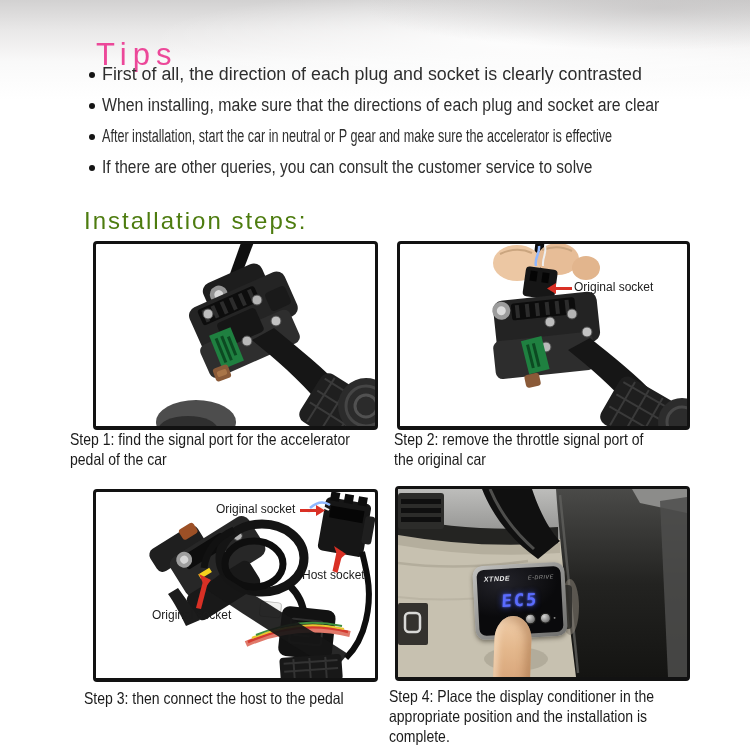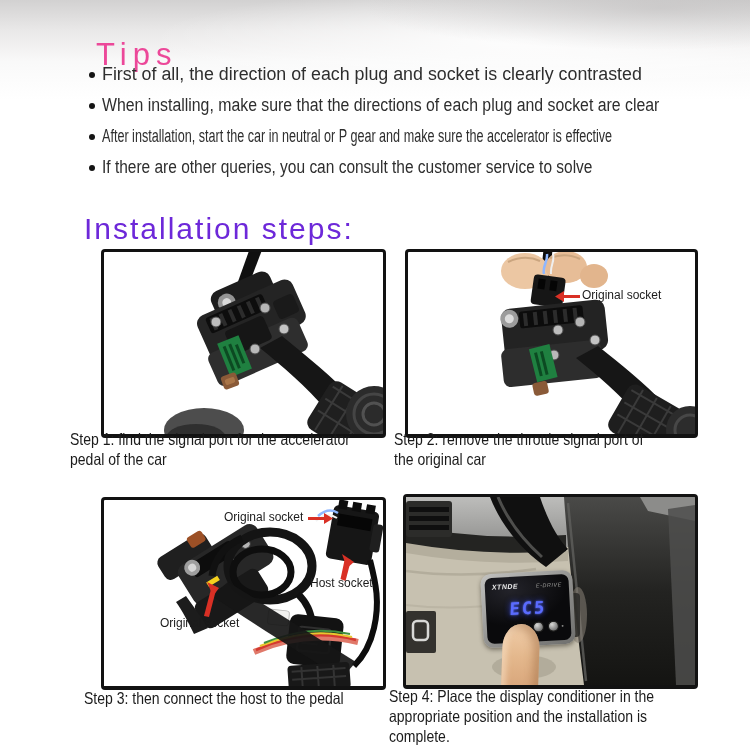--- a/index.html
+++ b/index.html
@@ -14,35 +14,35 @@
       radial-gradient(420px 60px at 88% 8%, rgba(186,184,184,.55), rgba(255,255,255,0) 70%),
       radial-gradient(500px 70px at 70% 40%, rgba(255,255,255,.9), rgba(255,255,255,0) 75%),
       linear-gradient(180deg,#d2d1d1 0%,#e9e8e8 30%,#f9f9f9 62%,#ffffff 100%);
   }
   
   .tips-title{
     position:absolute;left:96px;top:16px;font-size:31px;font-weight:400;
     letter-spacing:6px;color:#ec4899;
   }
   .steps-title{
-    position:absolute;left:84px;top:187px;font-size:30px;font-weight:400;
-    letter-spacing:2px;color:#6d28d9;
+    position:absolute;left:84px;top:187px;font-size:24px;font-weight:400;
+    letter-spacing:2px;color:#4d7c0f;
   }
   
   .bullets{position:absolute;left:89px;top:59px;margin:0;padding:0;list-style:none;}
   .bullets li{display:flex;align-items:center;height:31px;}
   .dot{width:6px;height:6px;border-radius:50%;background:#141414;margin-right:7px;flex:none;}
   .btext{font-size:18px;color:#2e2e2e;white-space:nowrap;display:inline-block;transform-origin:0 50%;}
   .sx100{transform:scaleX(0.99);}
   .sx88{transform:scaleX(0.88);}
   .sx70{transform:scaleX(0.70);}
   .sx86{transform:scaleX(0.86);}
   
   .panel{
-    position:absolute;margin:16px;background:#fff;border:3px solid #121212;border-bottom-width:4px;
+    position:absolute;margin:8px;background:#fff;border:3px solid #121212;border-bottom-width:4px;
     border-radius:4px;box-sizing:border-box;overflow:hidden;
   }
   .panel svg{position:absolute;left:0;top:0;width:100%;height:100%;}
   #panel1{left:85px;top:233px;width:285px;height:189px;}
   #panel2{left:389px;top:233px;width:293px;height:189px;}
   #panel3{left:85px;top:481px;width:285px;height:193px;}
   #panel4{left:387px;top:478px;width:295px;height:195px;}
   
   .photo-label{
     position:absolute;font-size:12.5px;color:#1c1c1c;white-space:nowrap;z-index:4;

